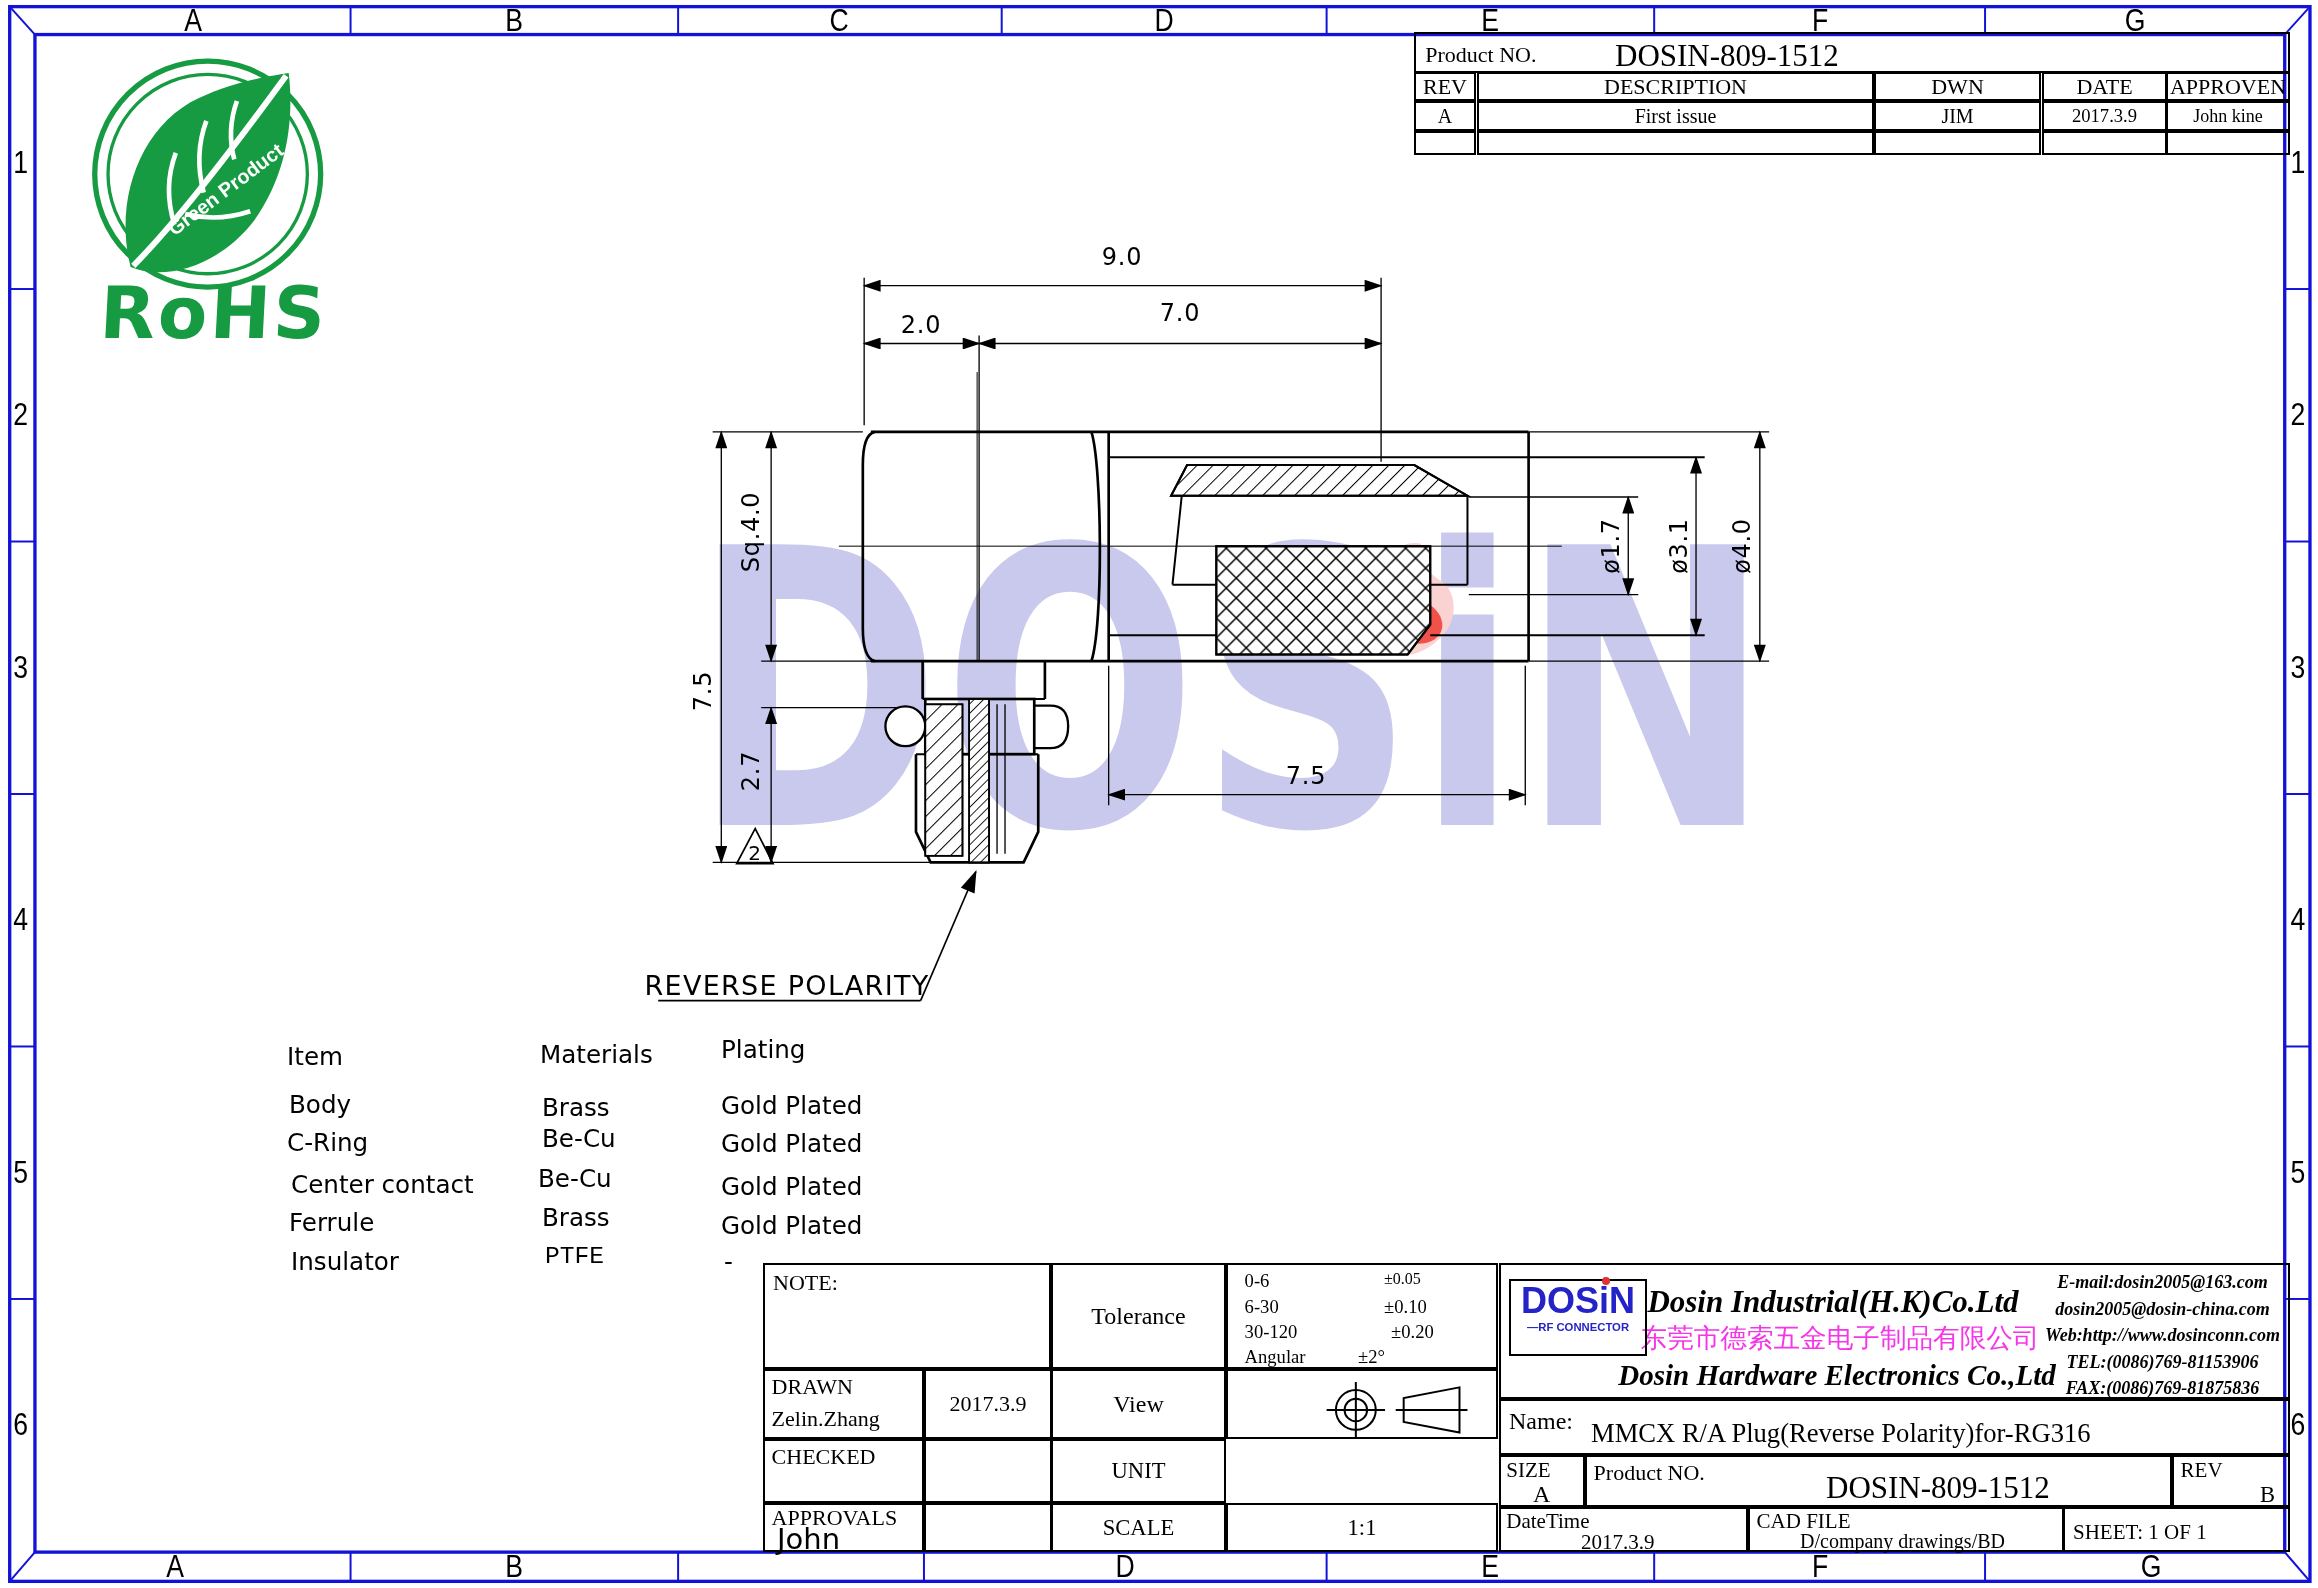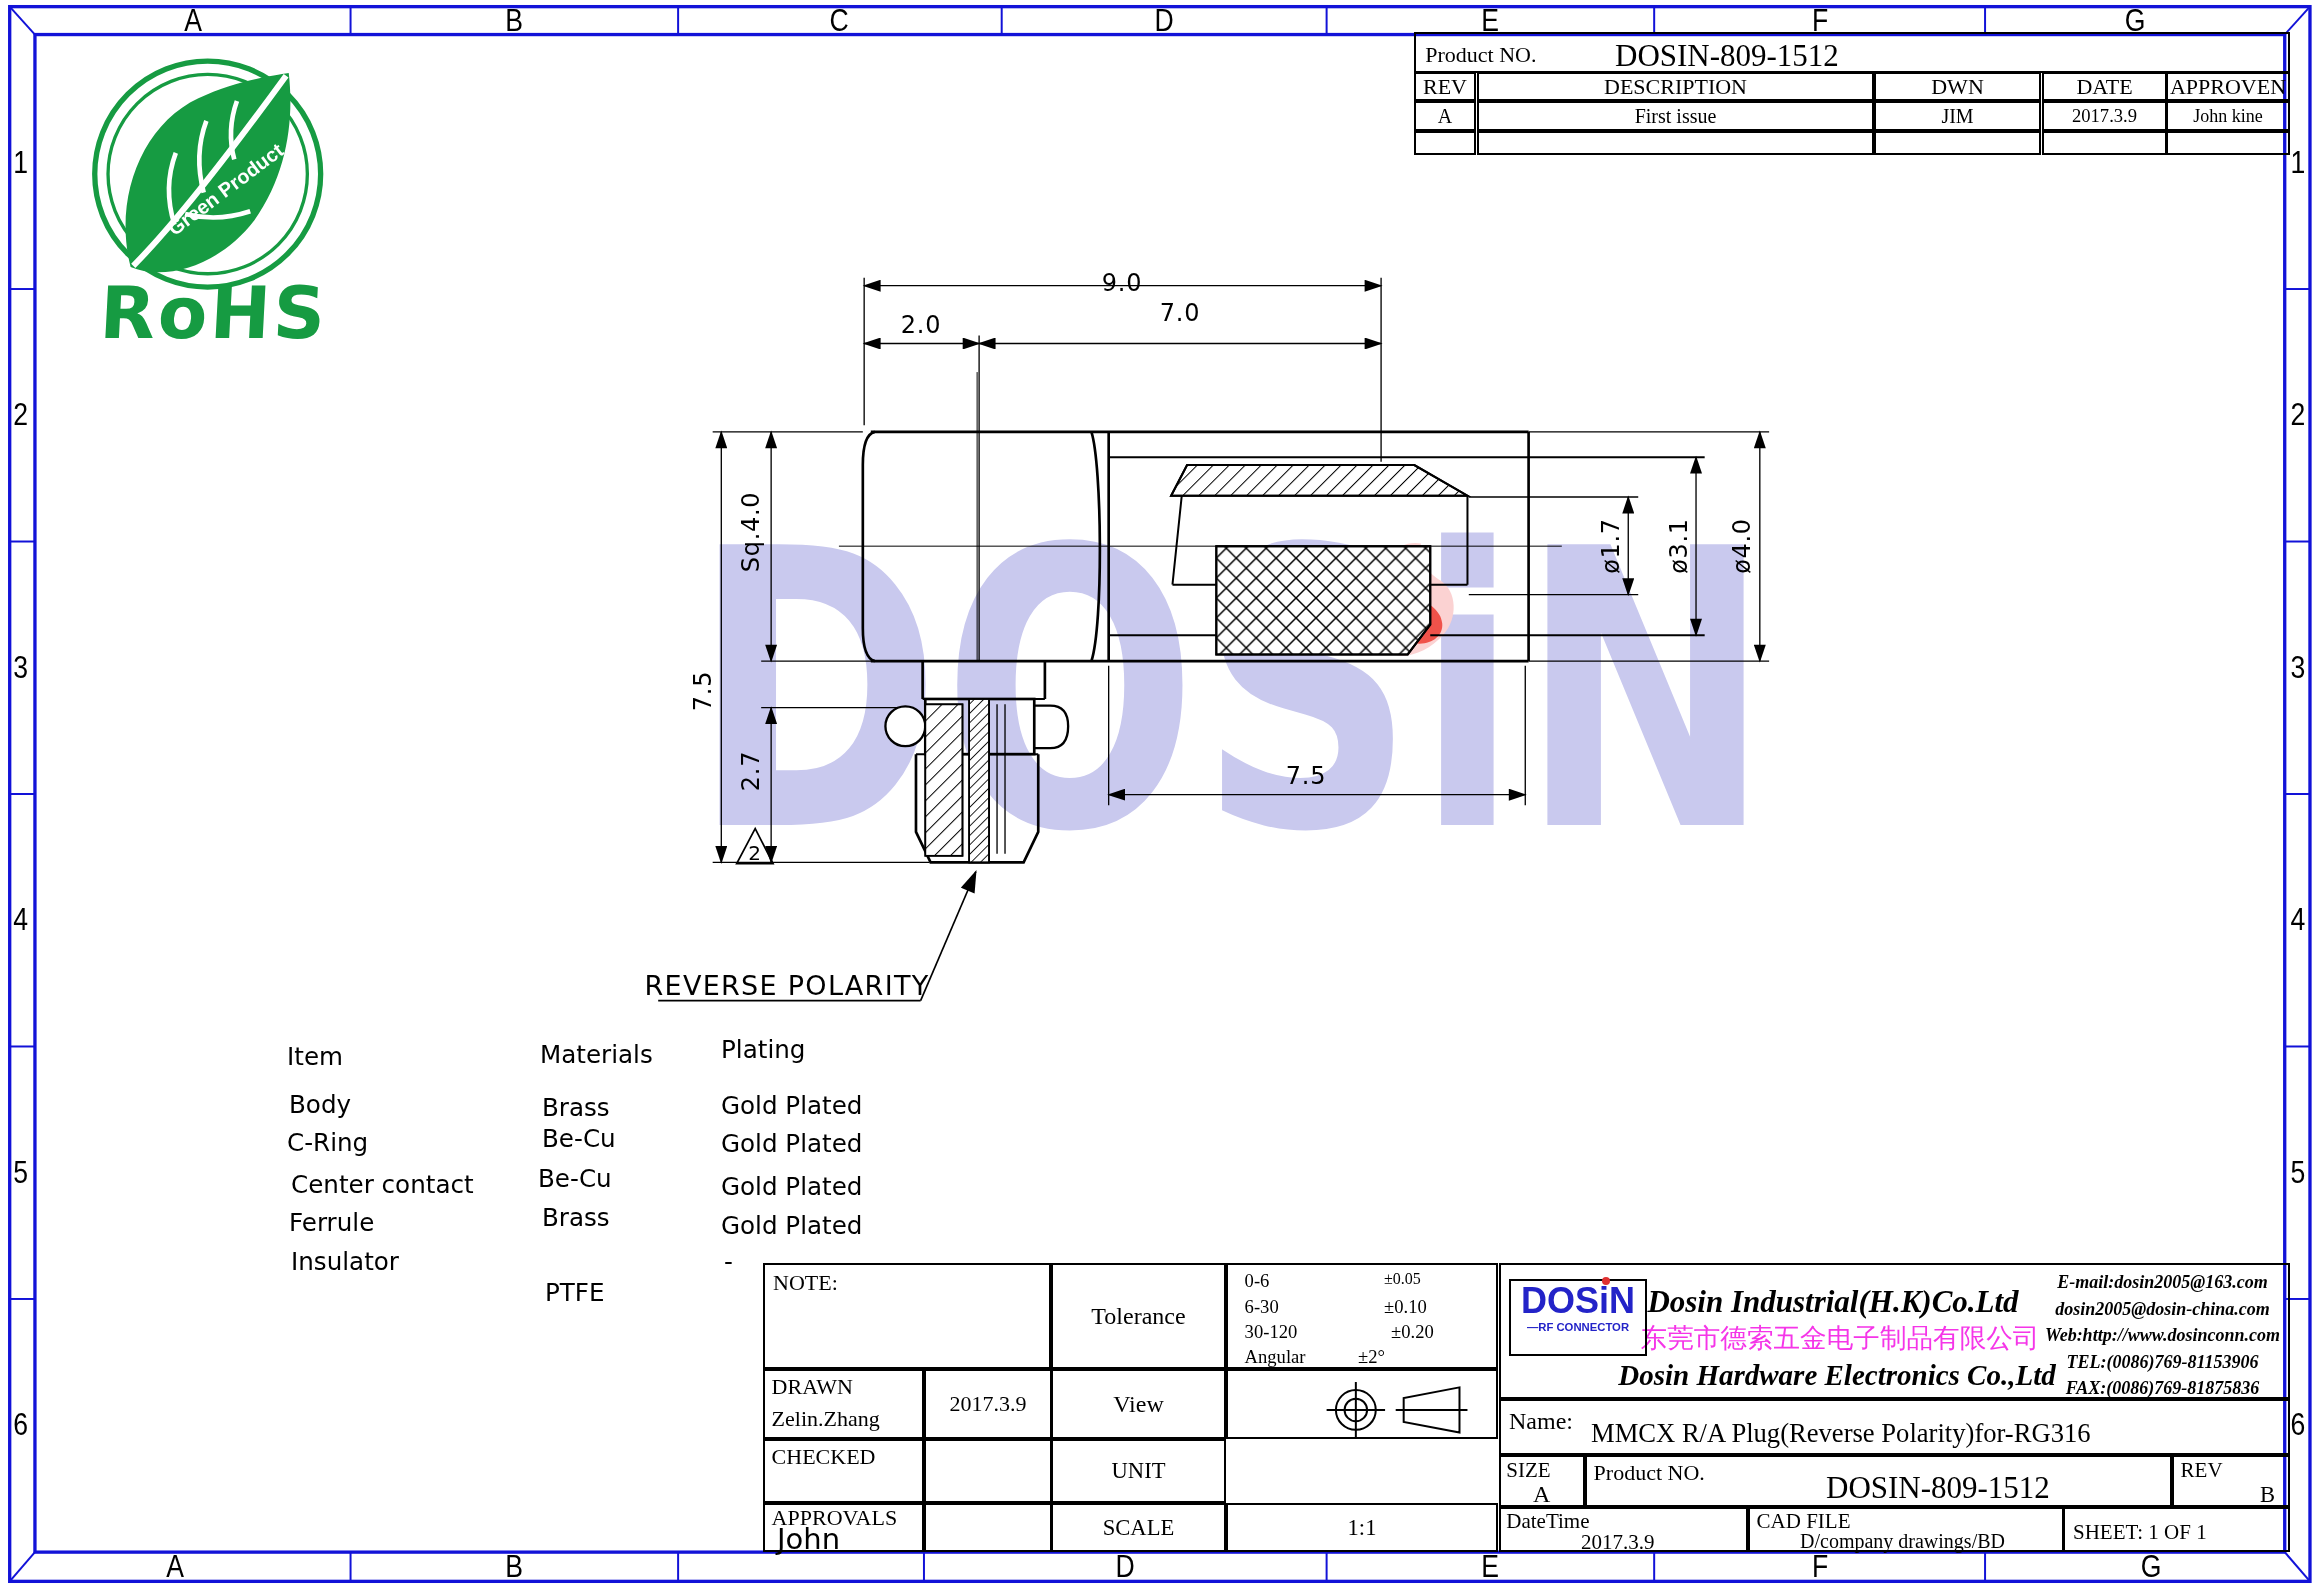--- a/index.html
+++ b/index.html
@@ -266,21 +266,21 @@
     </div>
   <div class="cell" style="left:2166px;top:101px;width:124px;height:30px;">
       <span class="lbl ctr" style="left:50%;top:50%;font-size:18px;">John kine</span>
     </div>
   <div class="cell" style="left:1414px;top:131px;width:62px;height:24px;"></div>
   <div class="cell" style="left:1477px;top:131px;width:397px;height:24px;"></div>
   <div class="cell" style="left:1874px;top:131px;width:167px;height:24px;"></div>
   <div class="cell" style="left:2042px;top:131px;width:125px;height:24px;"></div>
   <div class="cell" style="left:2166px;top:131px;width:124px;height:24px;"></div>
 
-  <span class="dim" style="left:1122px;top:283px;">9.0</span>
+  <span class="dim" style="left:1122px;top:257px;">9.0</span>
   <span class="dim" style="left:921px;top:325px;">2.0</span>
   <span class="dim" style="left:1180px;top:313px;">7.0</span>
   <span class="dim rot" style="left:751px;top:532px;">Sq.4.0</span>
   <span class="dim rot" style="left:703px;top:691px;">7.5</span>
   <span class="dim rot" style="left:751px;top:771px;">2.7</span>
   <span class="dim" style="left:1306px;top:776px;">7.5</span>
   <span class="dim rot" style="left:1611px;top:546px;">ø1.7</span>
   <span class="dim rot" style="left:1679px;top:546px;">ø3.1</span>
   <span class="dim rot" style="left:1742px;top:546px;">ø4.0</span>
   <span class="dim" style="left:755px;top:853px;font-size:20px;">2</span>
@@ -295,21 +295,21 @@
   <span class="mat" style="left:287px;top:1128px;">C-Ring</span>
   <span class="mat" style="left:542px;top:1124px;">Be-Cu</span>
   <span class="mat" style="left:721px;top:1129px;">Gold Plated</span>
   <span class="mat" style="left:291px;top:1170px;">Center contact</span>
   <span class="mat" style="left:538px;top:1164px;">Be-Cu</span>
   <span class="mat" style="left:721px;top:1172px;">Gold Plated</span>
   <span class="mat" style="left:289px;top:1208px;">Ferrule</span>
   <span class="mat" style="left:542px;top:1203px;">Brass</span>
   <span class="mat" style="left:721px;top:1211px;">Gold Plated</span>
   <span class="mat" style="left:291px;top:1247px;">Insulator</span>
-  <span class="mat" style="left:545px;top:1278px;">PTFE</span>
+  <span class="mat" style="left:545px;top:1243px;font-family:Liberation Mono, monospace;">PTFE</span>
   <span class="mat" style="left:724px;top:1247px;">-</span>
 
   <div class="cell" style="left:763px;top:1263px;width:288px;height:106px;">
     <span class="lbl" style="left:8px;top:5.3px;">NOTE:</span>
   </div>
   <div class="cell" style="left:763px;top:1369px;width:161px;height:70px;">
     <span class="lbl" style="left:6.6px;top:2.7px;">DRAWN</span>
     <span class="lbl" style="left:6.6px;top:35px;">Zelin.Zhang</span>
   </div>
   <div class="cell" style="left:924px;top:1369px;width:128px;height:70px;">

